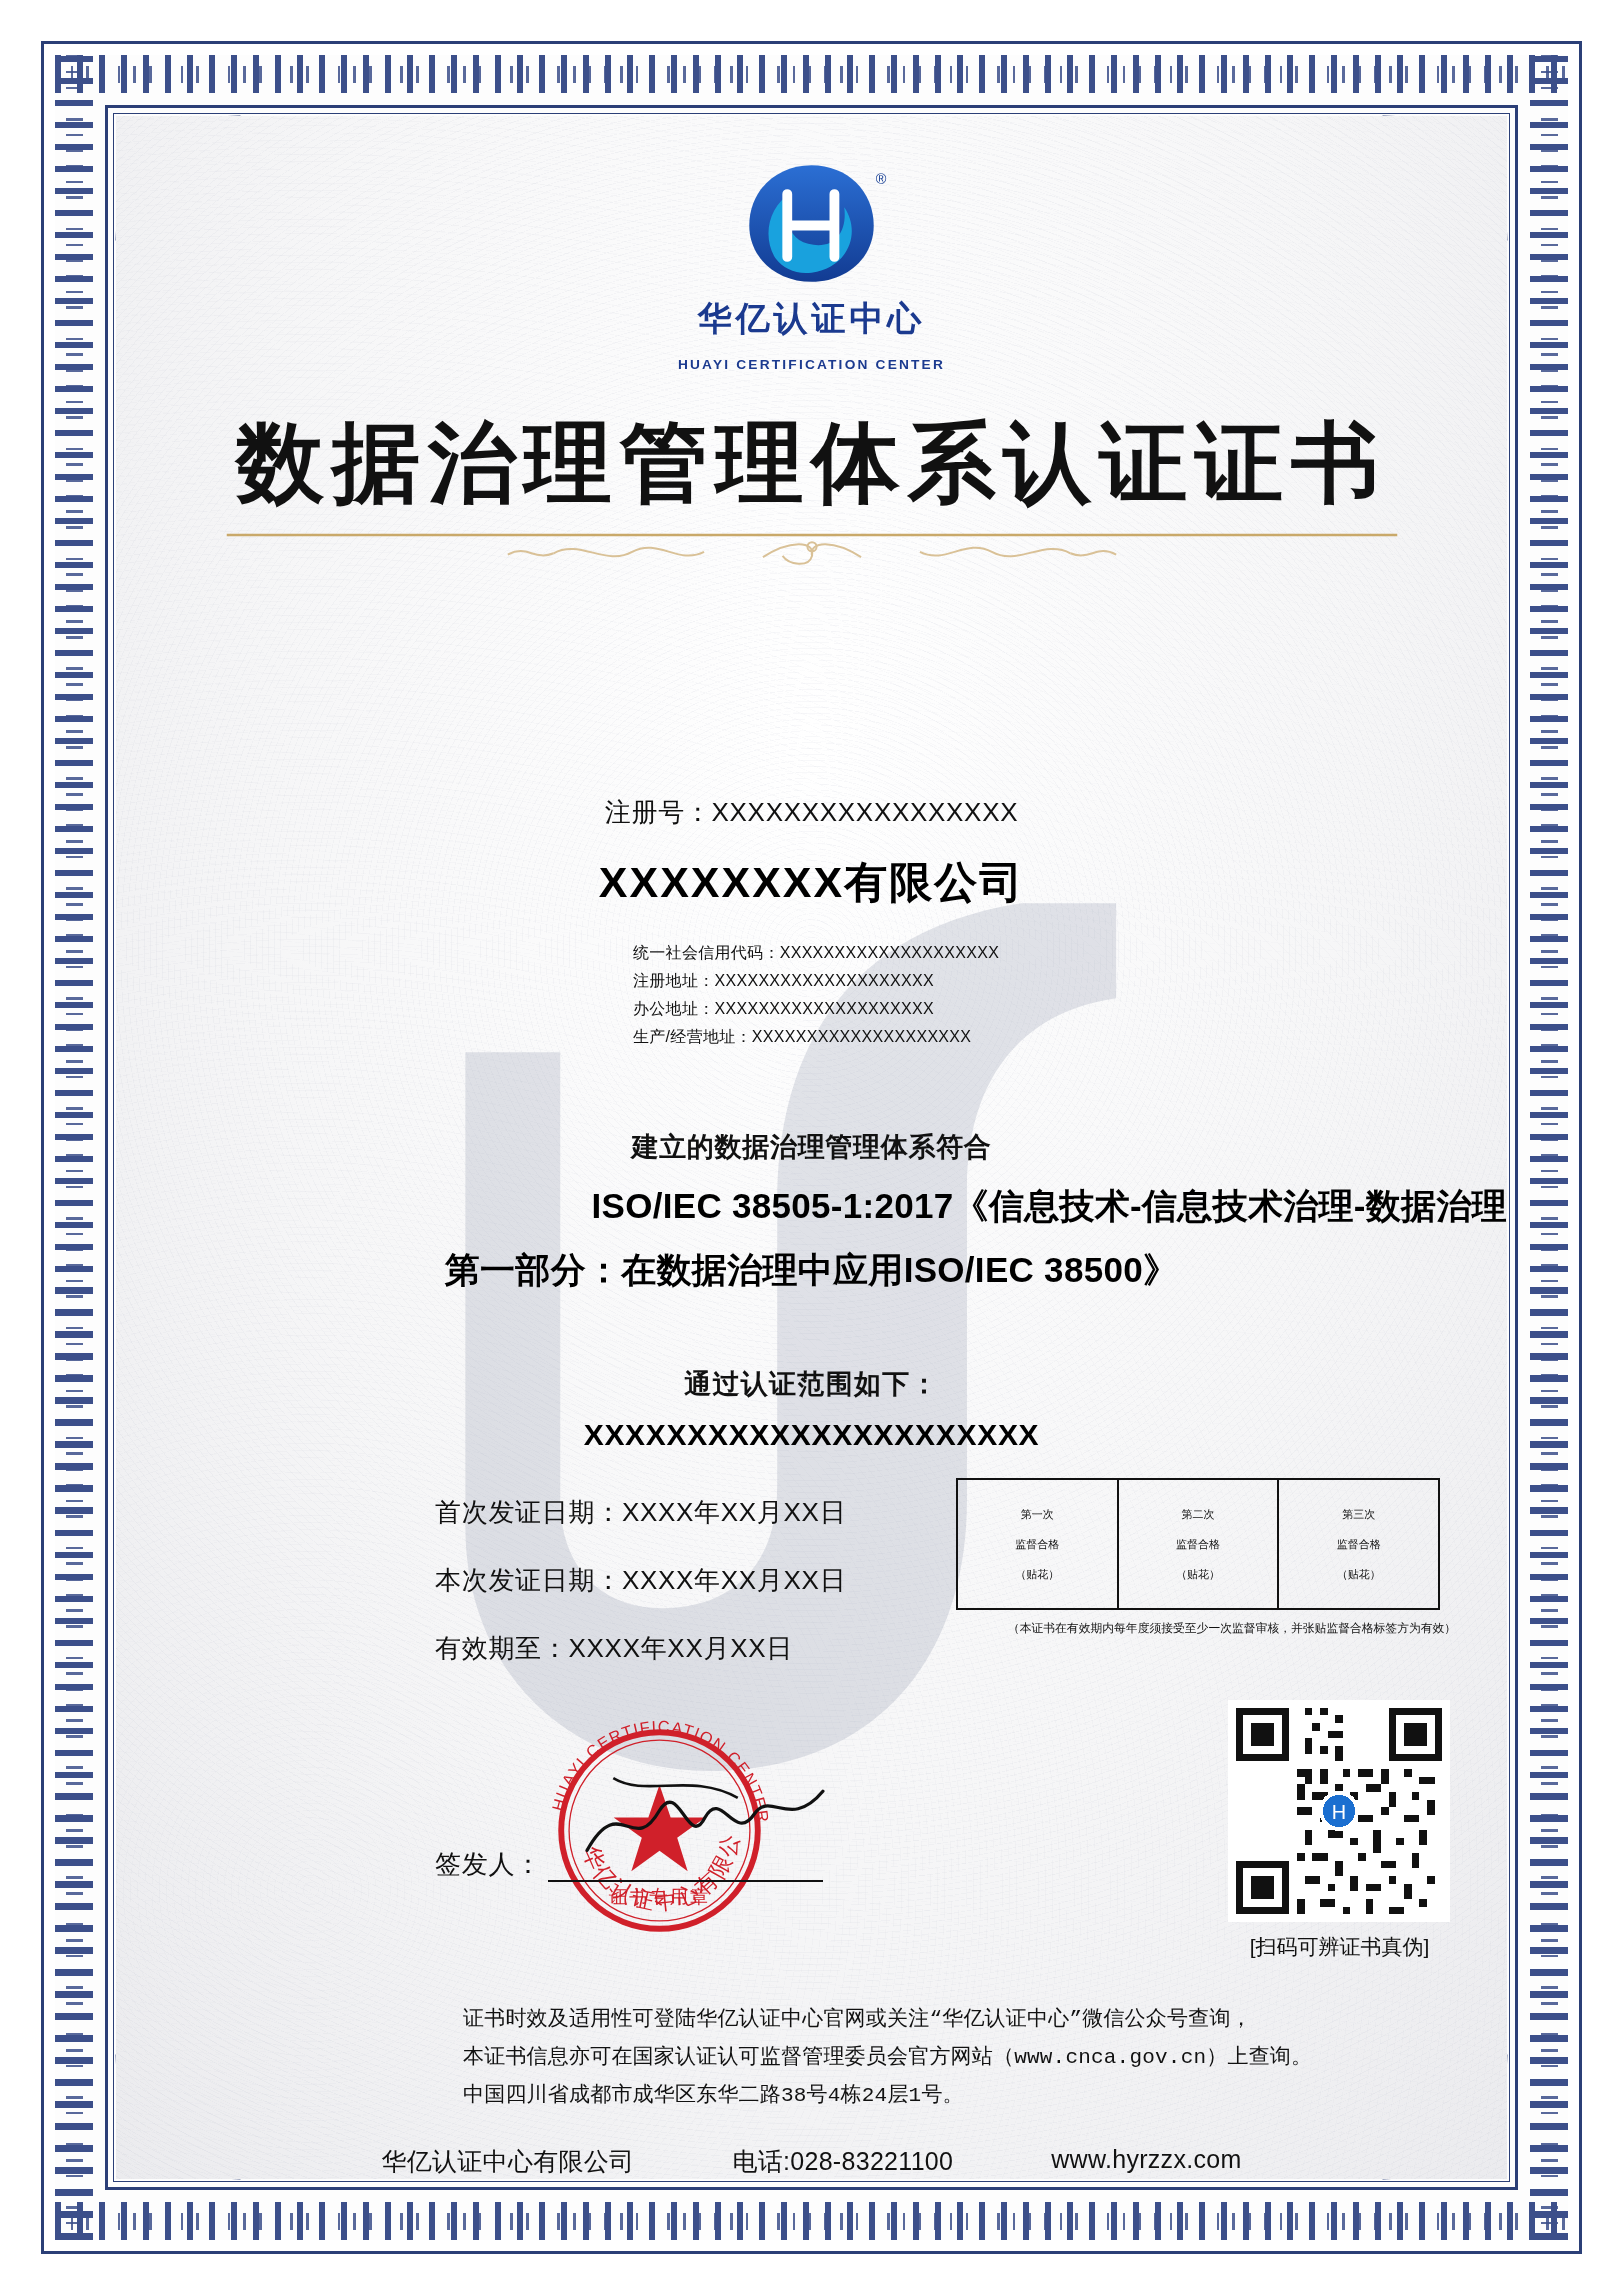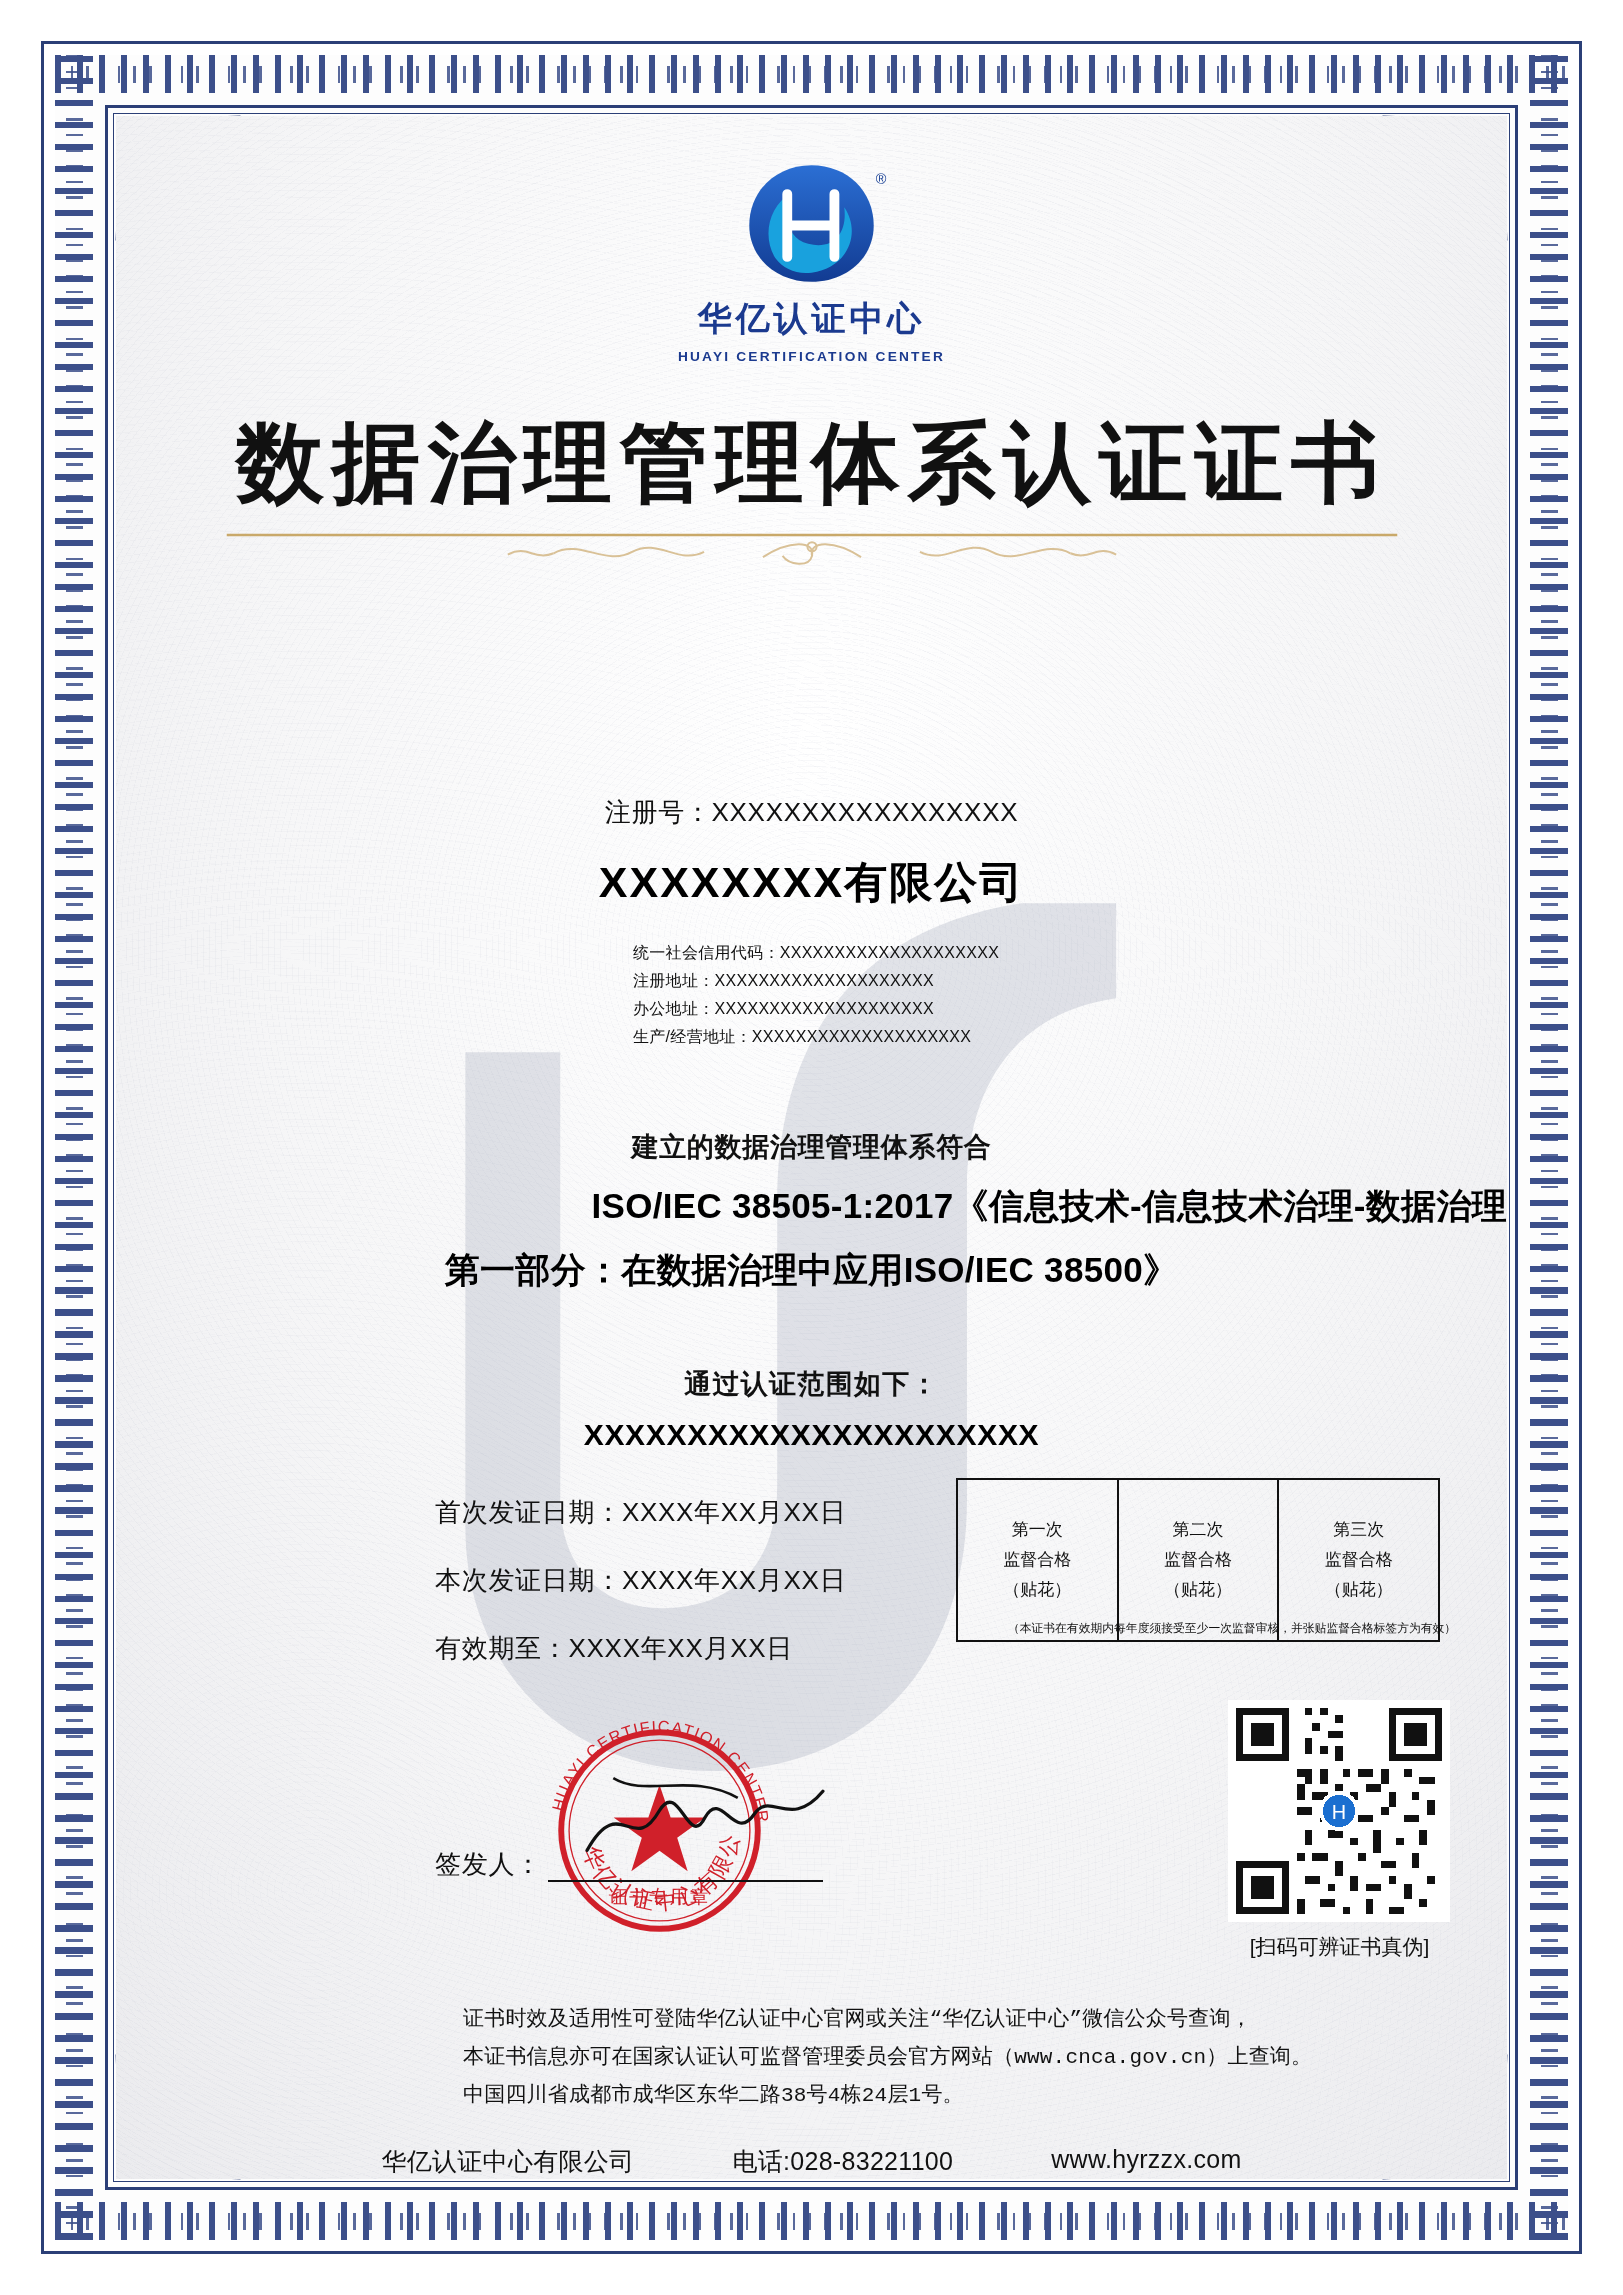--- a/index.html
+++ b/index.html
@@ -152,21 +152,21 @@
     letter-spacing: 3.9px;
     color: #1b3a8f;
     margin-top: 2.6px;
     font-family: "Liberation Sans", sans-serif;
   }
   .logo-en {
     font-size: 13.7px;
     font-weight: bold;
     letter-spacing: 2.2px;
     color: #1b3a8f;
-    margin-top: 7px;
+    margin-top: 15px;
   }
 
   
   .main-title {
     position: absolute;
     left: 0; right: 0;
     top: 288px;
     text-align: center;
     font-size: 88px;
     font-weight: bold;
@@ -285,24 +285,24 @@
     width: 484px;
     border: 2px solid #111;
     border-collapse: collapse;
   }
   .surv-table td {
     border: 2px solid #111;
     width: 33.33%;
     height: 128px;
     text-align: center;
     vertical-align: middle;
-    font-size: 17px;
+    font-size: 11px;
     color: #111;
     line-height: 30px;
-    padding: 16px;
+    padding: 0;
   }
   .surv-note {
     position: absolute;
     left: 874px;
     top: 1505px;
     width: 484px;
     text-align: center;
     font-size: 11.8px;
     color: #111;
     letter-spacing: 0px;

